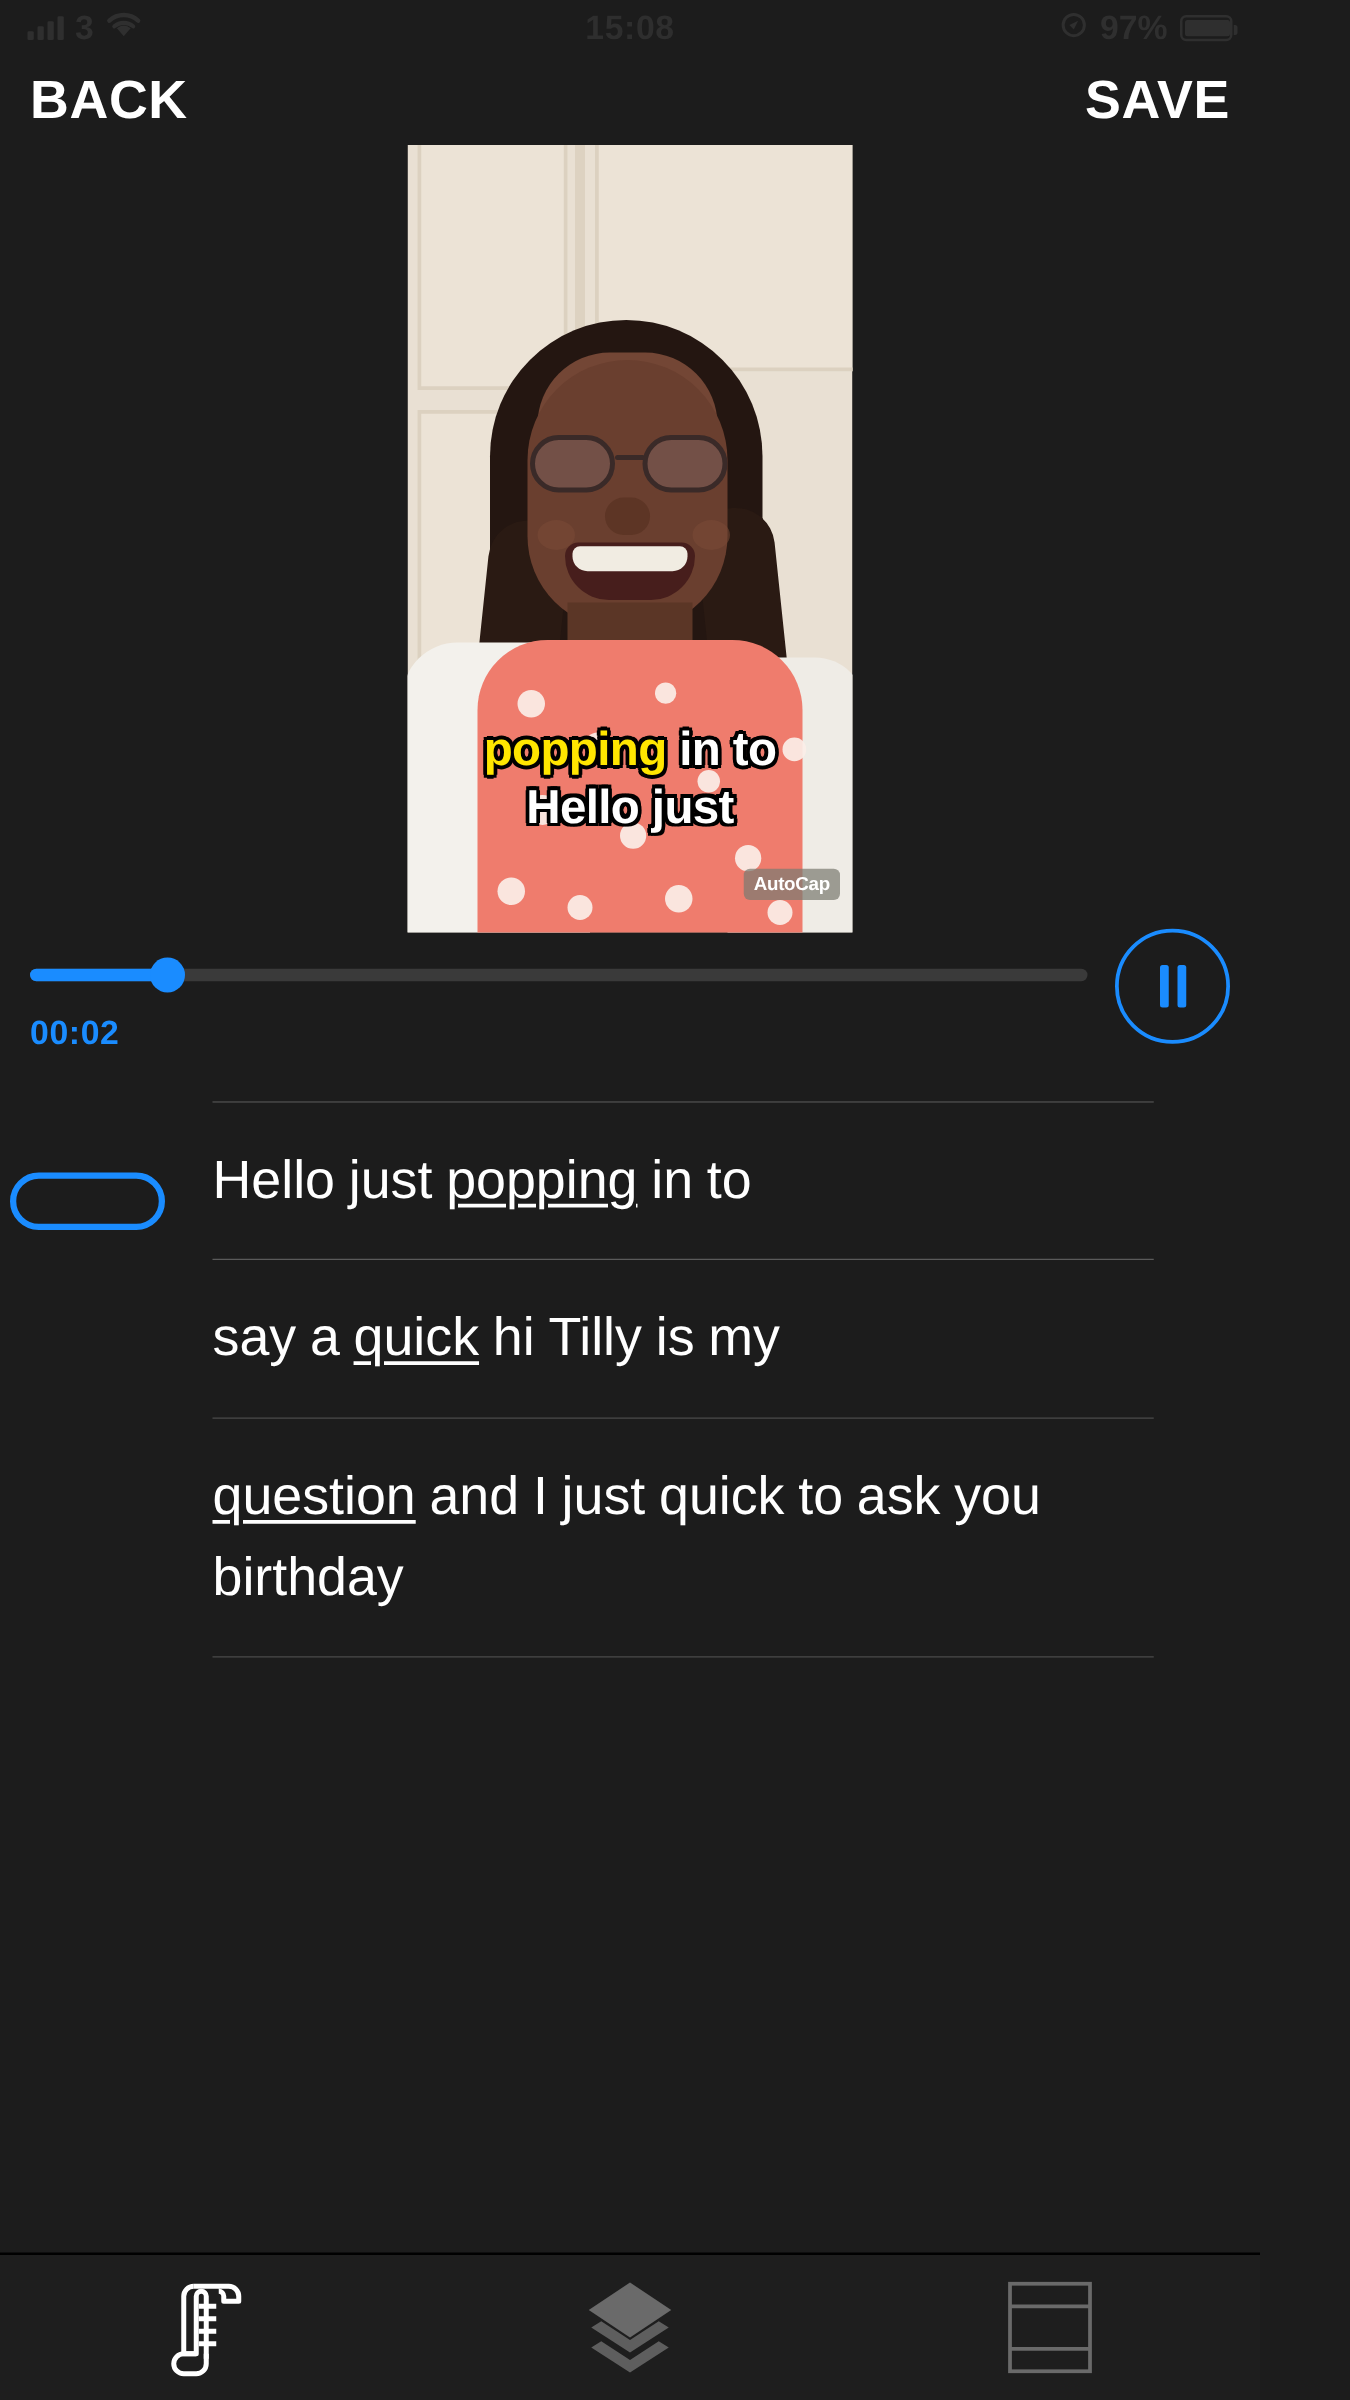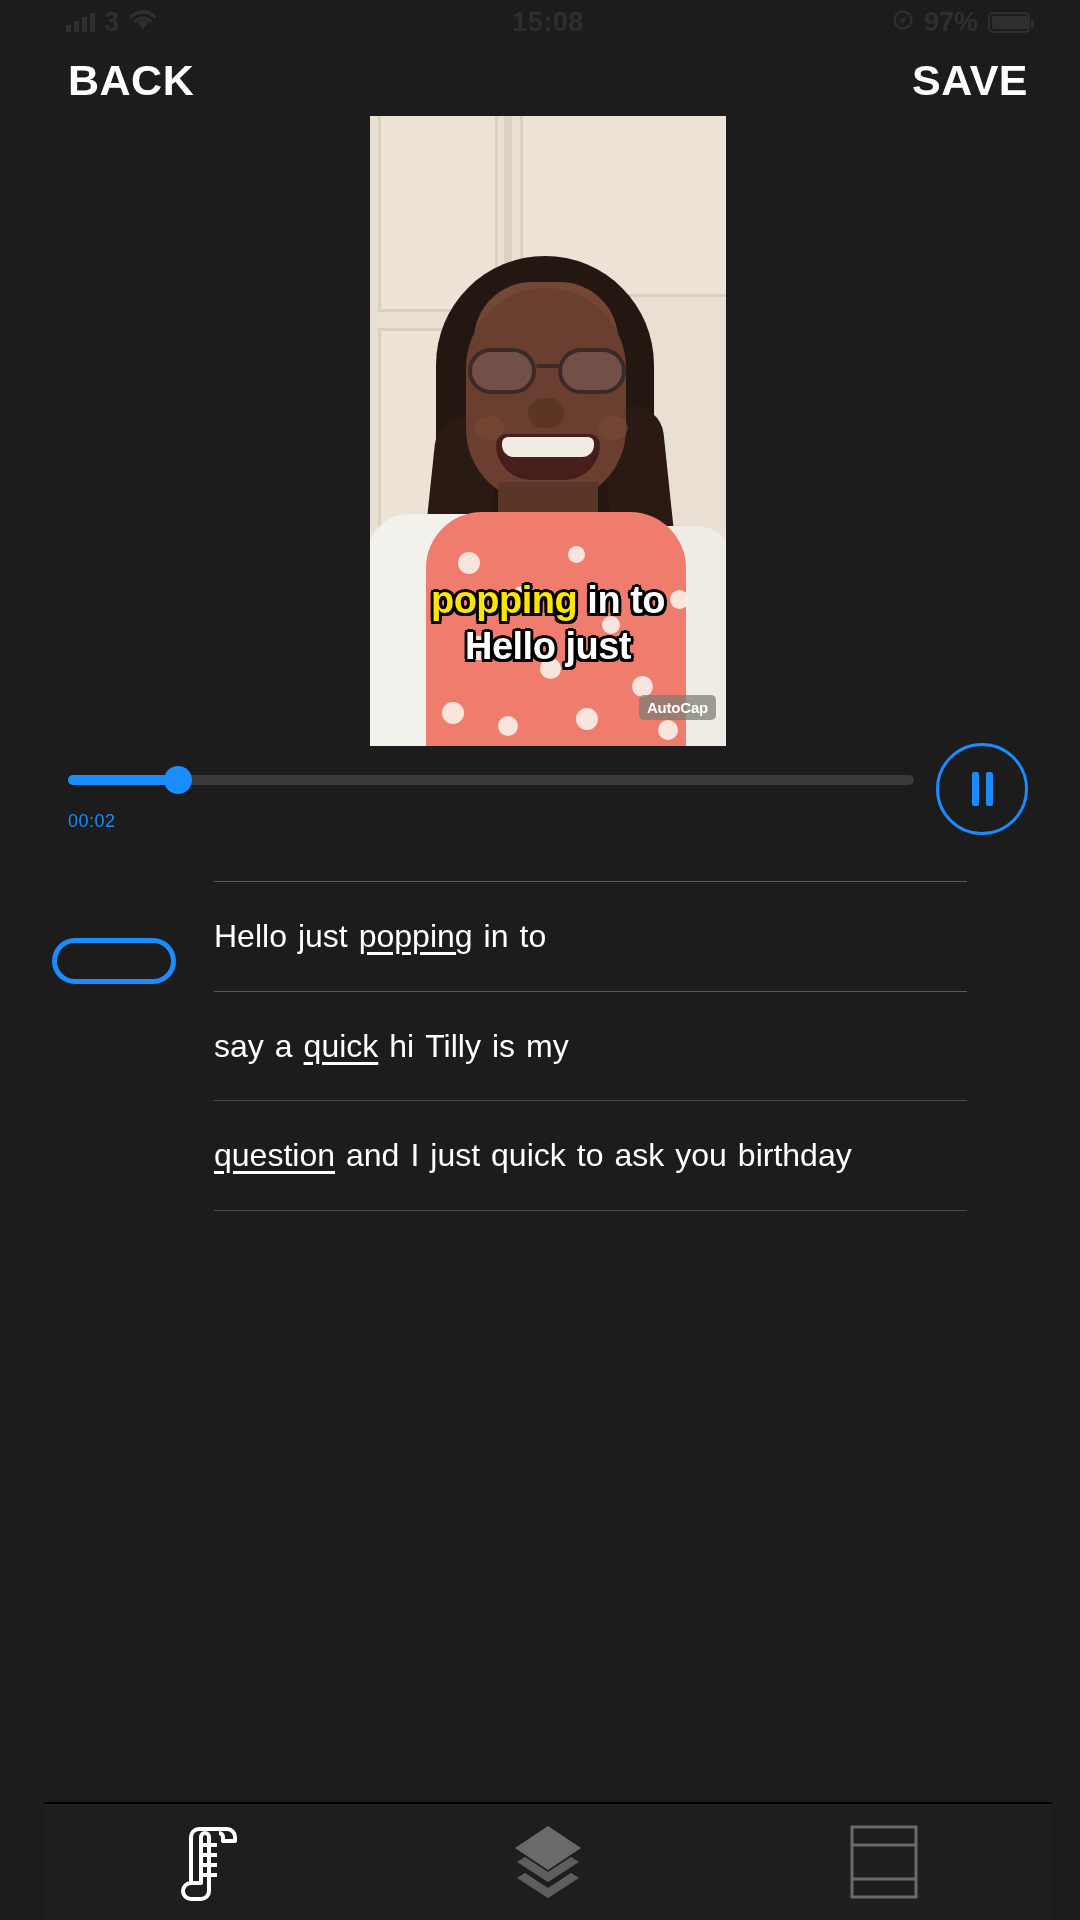--- a/index.html
+++ b/index.html
@@ -6,21 +6,21 @@
   html, body {
     width:1080px; height:1920px;
     background:#1c1c1c;
     font-family:"Liberation Sans", sans-serif;
     overflow:hidden;
   }
   #app {
     position:relative;
     width:1008px; height:1920px;
     background:#1c1c1c;
-    display:flex; flex-direction:column;margin-left:44px;
+    display:flex; flex-direction:column;
   }
 
   
   .statusbar {
     height:44px; width:100%;
     display:flex; align-items:center;
     padding:0 22px;
     position:relative;
     flex:0 0 44px;
   }
@@ -214,21 +214,21 @@
   .track-fill {
     position:absolute; left:0; top:0; bottom:0;
     background:#1a8cff; border-radius:5px;
   }
   .knob {
     position:absolute; top:50%; transform:translate(-50%,-50%);
     width:28px; height:28px; border-radius:50%;
     background:#1a8cff;
   }
   .timecode {
-    color:#1a8cff; font-size:18px; font-weight:normal;
+    color:#1a8cff; font-size:27px; font-weight:bold;
     margin-top:26px; letter-spacing:.5px;
   }
   .playpause {
     width:92px; height:92px; border-radius:50%;
     border:3px solid #1a8cff;
     display:flex; align-items:center; justify-content:center;
     gap:7px; margin-left:22px; margin-top:-18px;
     background:transparent; cursor:pointer;
   }
   .playpause i {
@@ -246,21 +246,21 @@
   .rule {
     height:1px; background:#5a5a5a;
     margin:0 85px 0 170px;
   }
   .rule.thin { background:#4a4a4a; }
   .seg {
     position:relative;
     padding:30px 85px 30px 170px;
   }
   .seg-text {
-    color:#ffffff; font-size:32px; font-weight:normal;
+    color:#ffffff; font-size:43px; font-weight:normal;
     line-height:1.52; letter-spacing:0px;
     font-family:"Liberation Sans", sans-serif;
   }
   .w { display:inline-block; margin-right:11px; }
   .w.u { text-decoration:underline; text-underline-offset:5px; text-decoration-thickness:3px; }
   .pill {
     position:absolute; left:8px; top:56px;
     width:124px; height:46px; border-radius:23px;
     border:5px solid #1a8cff;
     background:transparent;

